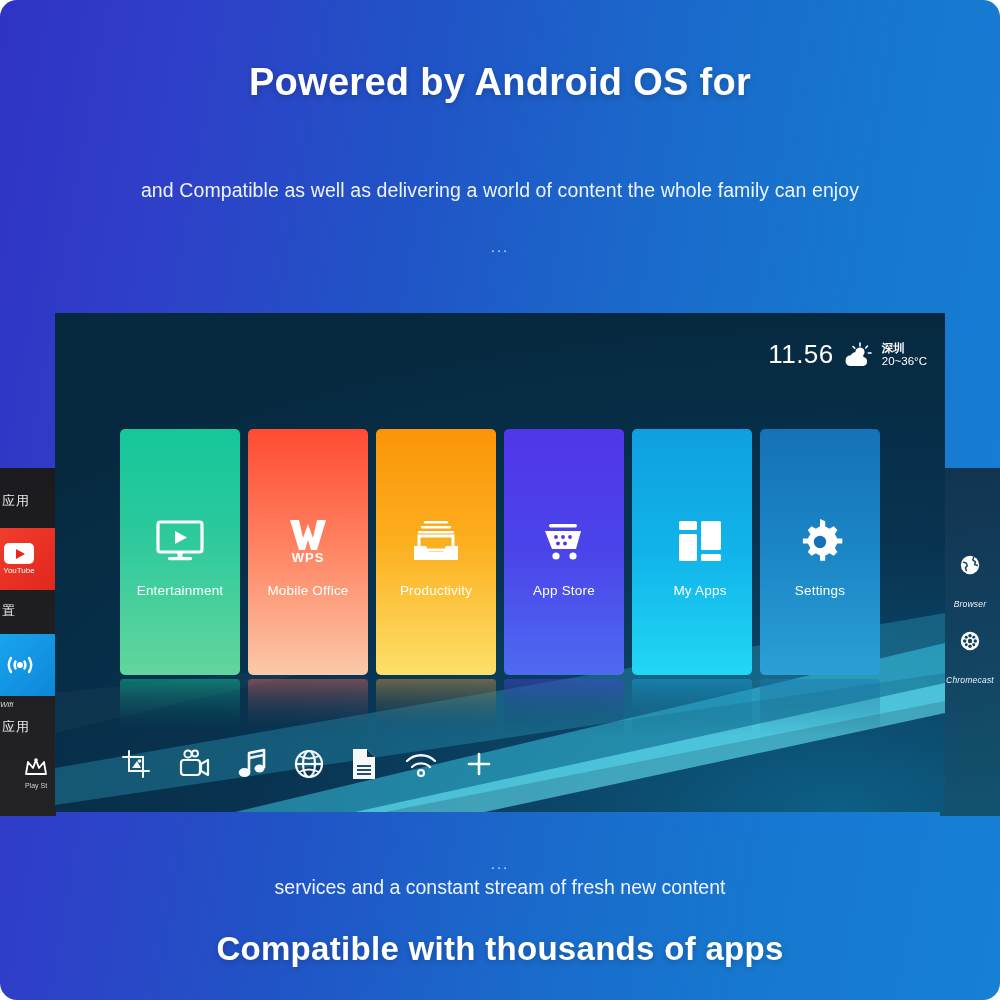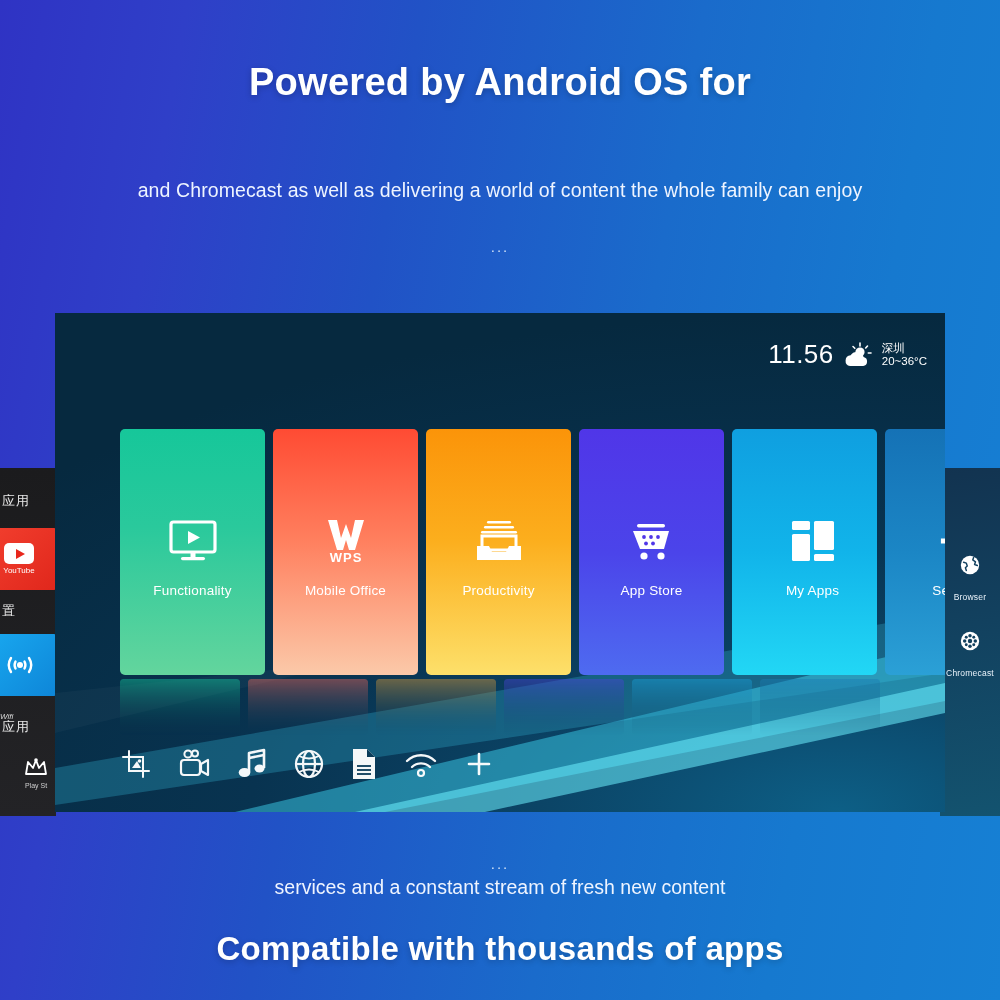--- a/index.html
+++ b/index.html
@@ -7,20 +7,21 @@
     width: 1000px; height: 1000px;
     overflow: hidden;
     font-family: "Liberation Sans", sans-serif;
   }
   #stage {
     position: relative;
     width: 1000px; height: 1000px;
     background:
       linear-gradient(100deg, #2f33c4 0%, #2f3fc8 16%, #2152c6 36%, #1a6bcb 60%, #1679cf 80%, #1680d4 100%);
     overflow: hidden;
+    border-radius: 17px;
   }
 
   
   .headline {
     position: absolute; left: 0; right: 0; top: 58px;
     text-align: center;
     color: #ffffff;
     font-weight: bold;
     font-size: 38px;
     line-height: 48px;
@@ -84,48 +85,48 @@
   .side-left .small-cap { position: absolute; left: 0px; color: #d6d6d6; font-size: 8px; }
   .side-left .crown-wrap { position: absolute; left: 24px; top: 290px; text-align: center; color: #fff; }
   .side-left .crown-cap { font-size: 7px; color: #cfcfcf; margin-top: 2px; }
 
   .side-right {
     right: 0; width: 60px; top: 468px; height: 348px;
     background: linear-gradient(170deg, #123350 0%, #12415f 45%, #13536f 100%);
     color: #fff;
   }
   .side-right .ritem { position: absolute; left: 0; width: 60px; text-align: center; }
-  .side-right .rcap { font-size: 8.5px; margin-top: 12px; color: #eaf3fb; letter-spacing: 0.2px; }
+  .side-right .rcap { font-size: 8.5px; margin-top: 19px; color: #eaf3fb; letter-spacing: 0.2px; font-style: italic; }
 
   
   .tv {
     position: absolute; left: 55px; top: 313px; width: 890px; height: 499px;
     background:
       radial-gradient(120% 100% at 88% 100%, #0d5f86 0%, #0b4466 28%, #083350 55%, #06293f 100%),
       linear-gradient(160deg, #0a2f4d 0%, #07243c 100%);
     overflow: hidden;
   }
   .tv-swoosh { position: absolute; inset: 0; pointer-events: none; }
 
   .status {
     position: absolute; right: 18px; top: 26px;
     display: flex; align-items: center; gap: 7px; color: #fff;
   }
   .status .time { font-size: 26px; font-weight: 300; letter-spacing: 0.5px; }
   .status .wx { display: flex; flex-direction: column; line-height: 13px; }
-  .status .city { font-size: 11.5px; }
+  .status .city { font-size: 11.5px; font-weight: bold; }
   .status .temp { font-size: 11.5px; }
 
   .tiles {
     position: absolute; left: 65px; top: 116px;
     display: flex; gap: 8px;
   }
   .tile {
     position: relative;
-    width: 145px; height: 246px;
+    width: 120px; height: 246px;
     border-radius: 5px;
     display: flex; flex-direction: column; align-items: center;
     overflow: hidden;
   }
   .tile .ico { margin-top: 88px; height: 48px; display: flex; align-items: center; justify-content: center; }
   .tile .lbl { margin-top: 18px; color: #ffffff; font-size: 13.5px; letter-spacing: 0.2px; }
 
   .t-entertainment { background: linear-gradient(180deg, #16c79a 0%, #2ac99c 40%, #63d59d 100%); }
   .t-office        { background: linear-gradient(180deg, #ff4b33 0%, #ff7f5e 45%, #fbc9a9 100%); }
   .t-productivity  { background: linear-gradient(180deg, #fb9409 0%, #fcae1d 45%, #fde06a 100%); }
@@ -176,21 +177,21 @@
 </head>
 <body>
 
 <div id="stage">
 
   <div class="headline">
     <span>Powered by Android OS for</span>
   </div>
 
   <div class="subcopy">
-    <div>and Chromecast as well as delivering a world of content the whole family can enjoy</div>
+    <div>and Compatible as well as delivering a world of content the whole family can enjoy</div>
   </div>
   <div class="ellipsis-top">...</div>
 
   <div class="side-panel side-left">
     <div class="cn-label" style="top:24px;">应用</div>
 
     <div class="yt-tile">
       <div class="yt-badge">
           <div class="tri"></div>
         </div>
@@ -203,21 +204,21 @@
       <svg width="34" height="30" viewBox="0 0 34 30">
         <g fill="none" stroke="#ffffff" stroke-width="2.4" stroke-linecap="round">
           <path d="M8 8 A13 13 0 0 0 8 22"></path>
           <path d="M26 8 A13 13 0 0 1 26 22"></path>
           <path d="M12.5 11.5 A7.5 7.5 0 0 0 12.5 18.5"></path>
           <path d="M21.5 11.5 A7.5 7.5 0 0 1 21.5 18.5"></path>
         </g>
         <circle cx="17" cy="15" r="3" fill="#ffffff"></circle>
       </svg>
     </div>
-    <div class="small-cap" style="top:244px;font-style:italic;">Wifi</div>
+    <div class="small-cap" style="top:232px;font-style:italic;">Wifi</div>
     <div class="cn-label" style="top:250px;">应用</div>
 
     <div class="crown-wrap">
       <svg width="24" height="18" viewBox="0 0 24 18">
         <path d="M2 16 L4 4 L9 10 L12 2 L15 10 L20 4 L22 16 Z" fill="none" stroke="#ffffff" stroke-width="1.8" stroke-linejoin="round"></path>
         <circle cx="12" cy="2" r="1.8" fill="#ffffff"></circle>
       </svg>
       <div class="crown-cap">Play St</div>
     </div>
   </div>
@@ -287,21 +288,21 @@
 
       <div class="tile t-entertainment">
         <div class="ico">
           <svg width="50" height="44" viewBox="0 0 50 44">
             <rect x="3" y="3" width="44" height="30" rx="2.5" fill="none" stroke="#ffffff" stroke-width="3.2"></rect>
             <path d="M20 12 L32 18.5 L20 25 Z" fill="#ffffff"></path>
             <rect x="22.5" y="33" width="5" height="5" fill="#ffffff"></rect>
             <rect x="13" y="38" width="24" height="3.2" rx="1.6" fill="#ffffff"></rect>
           </svg>
         </div>
-        <div class="lbl">Functionality</div>
+        <div class="lbl">Entertainment</div>
       </div>
 
       <div class="tile t-office">
         <div class="ico">
           <svg width="54" height="46" viewBox="0 0 54 46">
             <path d="M9 2 L18 2 L22 20 L27 6 L32 20 L36 2 L45 2 L36 32 L30 32 L27 22 L24 32 L18 32 Z" fill="#ffffff"></path>
             <text x="27" y="44" font-family="Liberation Sans, sans-serif" font-size="13" font-weight="bold" fill="#ffffff" text-anchor="middle" letter-spacing="1">WPS</text>
           </svg>
         </div>
         <div class="lbl">Mobile Office</div>

